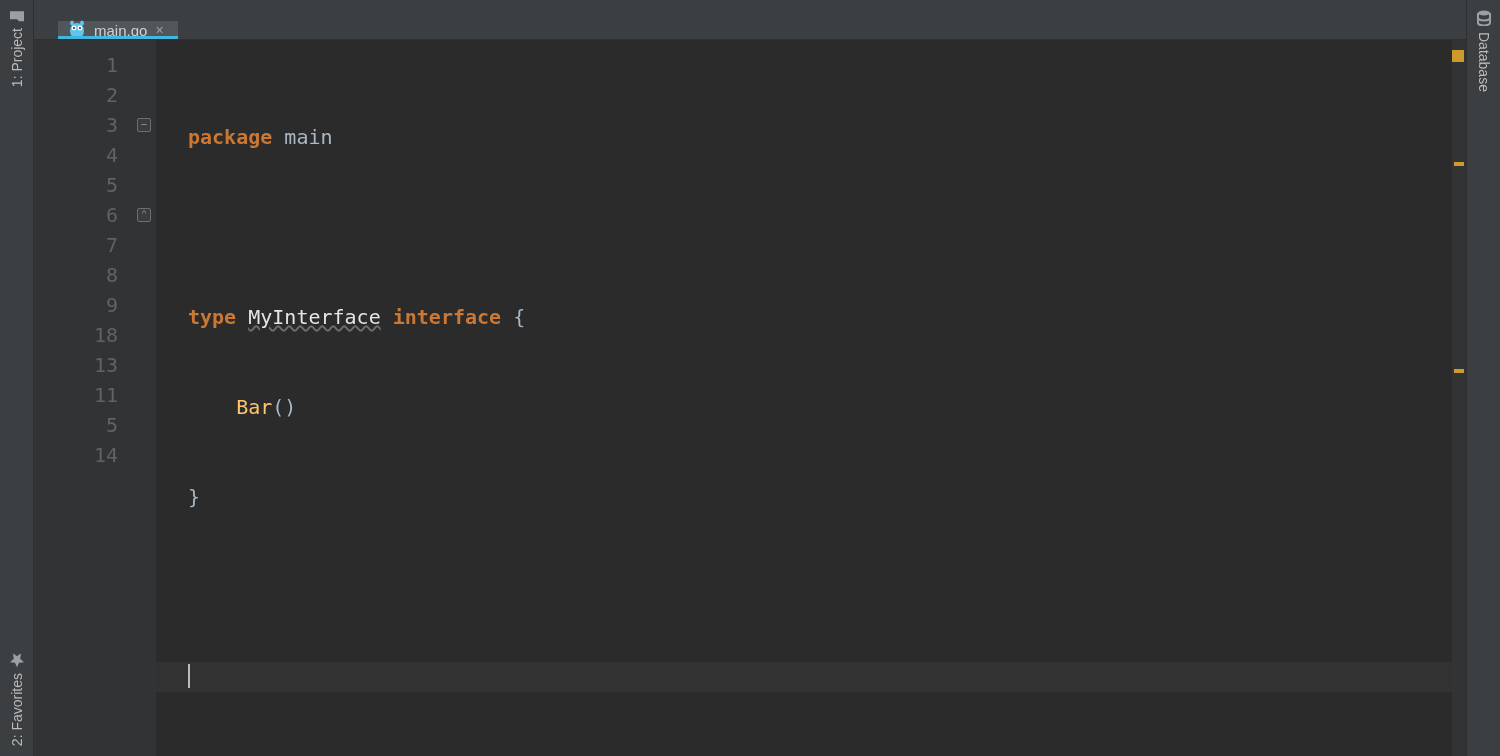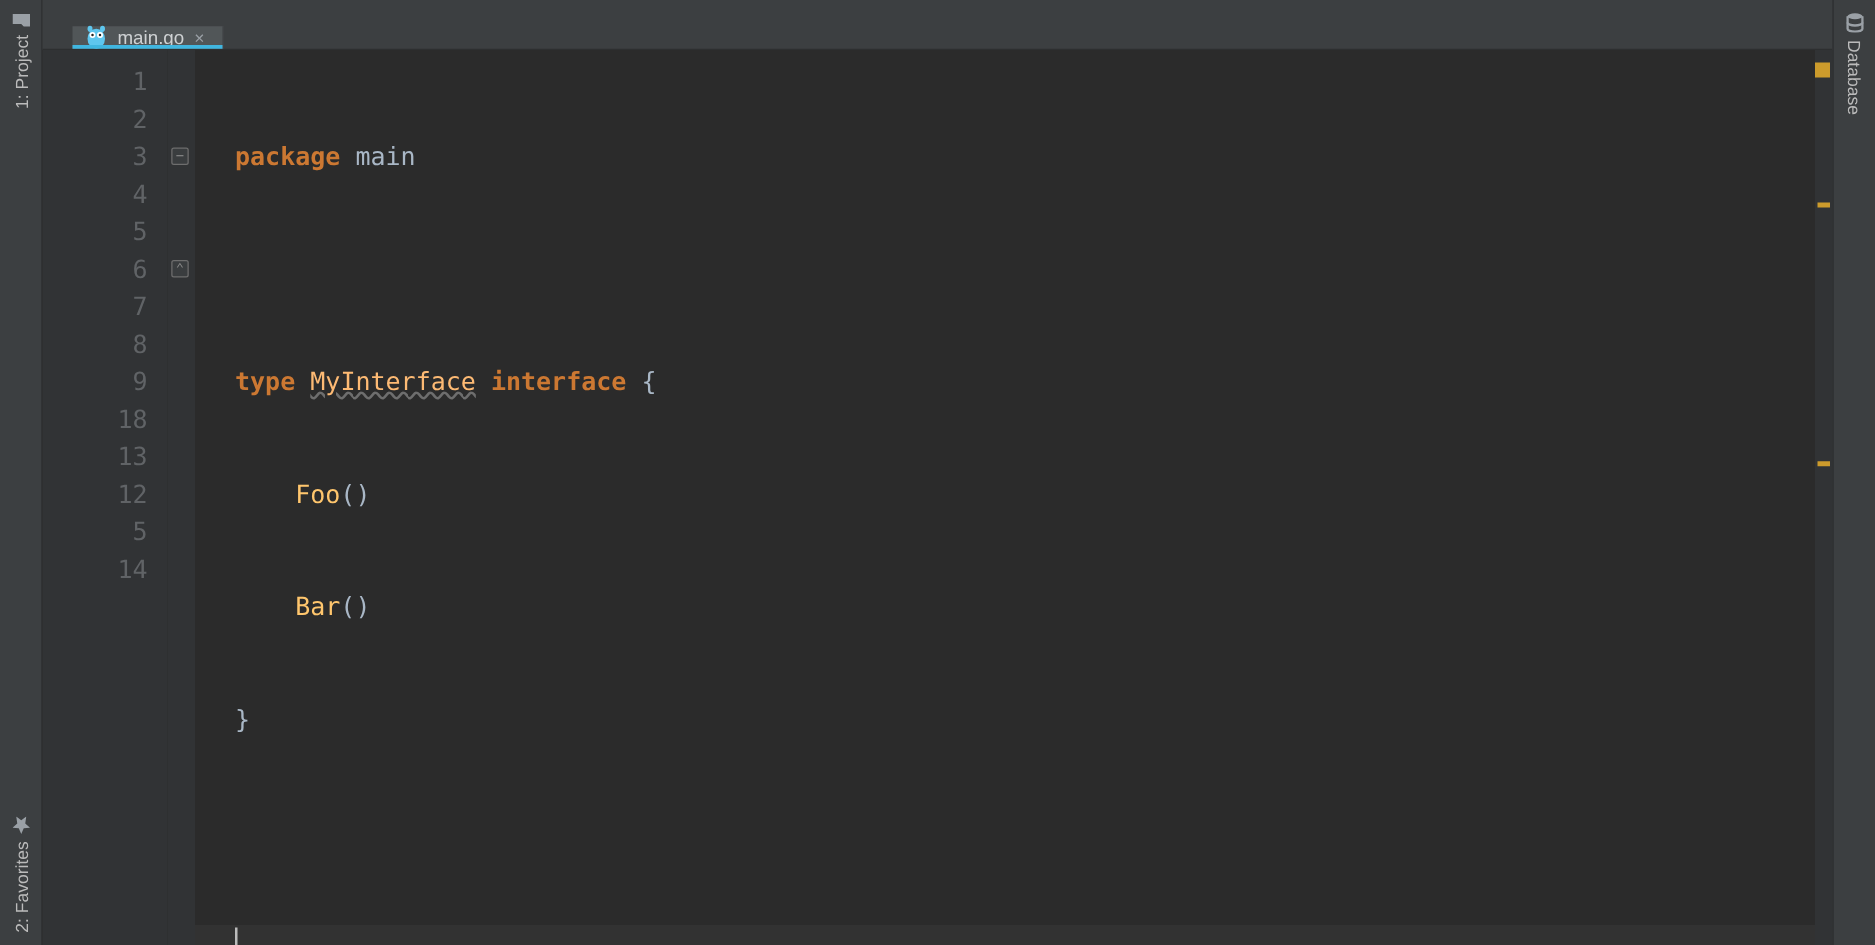--- a/index.html
+++ b/index.html
@@ -131,39 +131,39 @@
     font-size: 11px;
     line-height: 12px;
     text-align: center;
     background: #3a3d3f;
     border-radius: 2px;
   }
 
   .code-area {
     flex: 1;
     position: relative;
-    padding: 10px 0 10px 32px;
+    padding: 22px 0 10px 32px;
     font-size: 20px;
     line-height: 30px;
     white-space: pre;
     color: #a9b7c6;
   }
   .code-line { height: 30px; }
   .code-line.current {
     background: #323232;
     margin-left: -32px;
     padding-left: 32px;
     margin-right: -10px;
   }
 
   
   .kw  { color: #cc7832; font-weight: bold; }
   .ident { color: #a9b7c6; }
   .typename {
-    color: #fdba74;
+    color: #e5e5e5;
     text-decoration-line: underline;
     text-decoration-style: wavy;
     text-decoration-color: #6e6e6e;
   }
   .punc { color: #a9b7c6; }
   .fn   { color: #ffc66d; }
 
   .caret {
     display: inline-block;
     width: 2px; height: 24px;
@@ -245,35 +245,34 @@
           <div class="ln">2</div>
           <div class="ln">3</div>
           <div class="ln">4</div>
           <div class="ln">5</div>
           <div class="ln">6</div>
           <div class="ln">7</div>
           <div class="ln">8</div>
           <div class="ln">9</div>
           <div class="ln">18</div>
           <div class="ln">13</div>
-          <div class="ln">12</div>
+          <div class="ln">11</div>
           <div class="ln">5</div>
           <div class="ln">14</div>
         </div>
 
       <div class="fold-col">
         <div class="fold-mark" id="fold-open" style="top: 78px;">−</div>
         <div class="fold-mark" id="fold-close" style="top: 168px;">⌃</div>
       </div>
 
       <div class="code-area">
         <div class="code-line"><span class="kw">package</span> <span class="ident">main</span></div>
         <div class="code-line"></div>
         <div class="code-line"><span class="kw">type</span> <span class="typename">MyInterface</span> <span class="kw">interface</span><span class="punc"> {</span></div>
-        <div class="code-line"><span>    </span><span class="fn">Foo</span><span class="punc">()</span></div>
         <div class="code-line"><span>    </span><span class="fn">Bar</span><span class="punc">()</span></div>
         <div class="code-line"><span class="punc">}</span></div>
         <div class="code-line"></div>
         <div class="code-line current"><span class="caret"></span></div>
         
         
         
         
         
         

